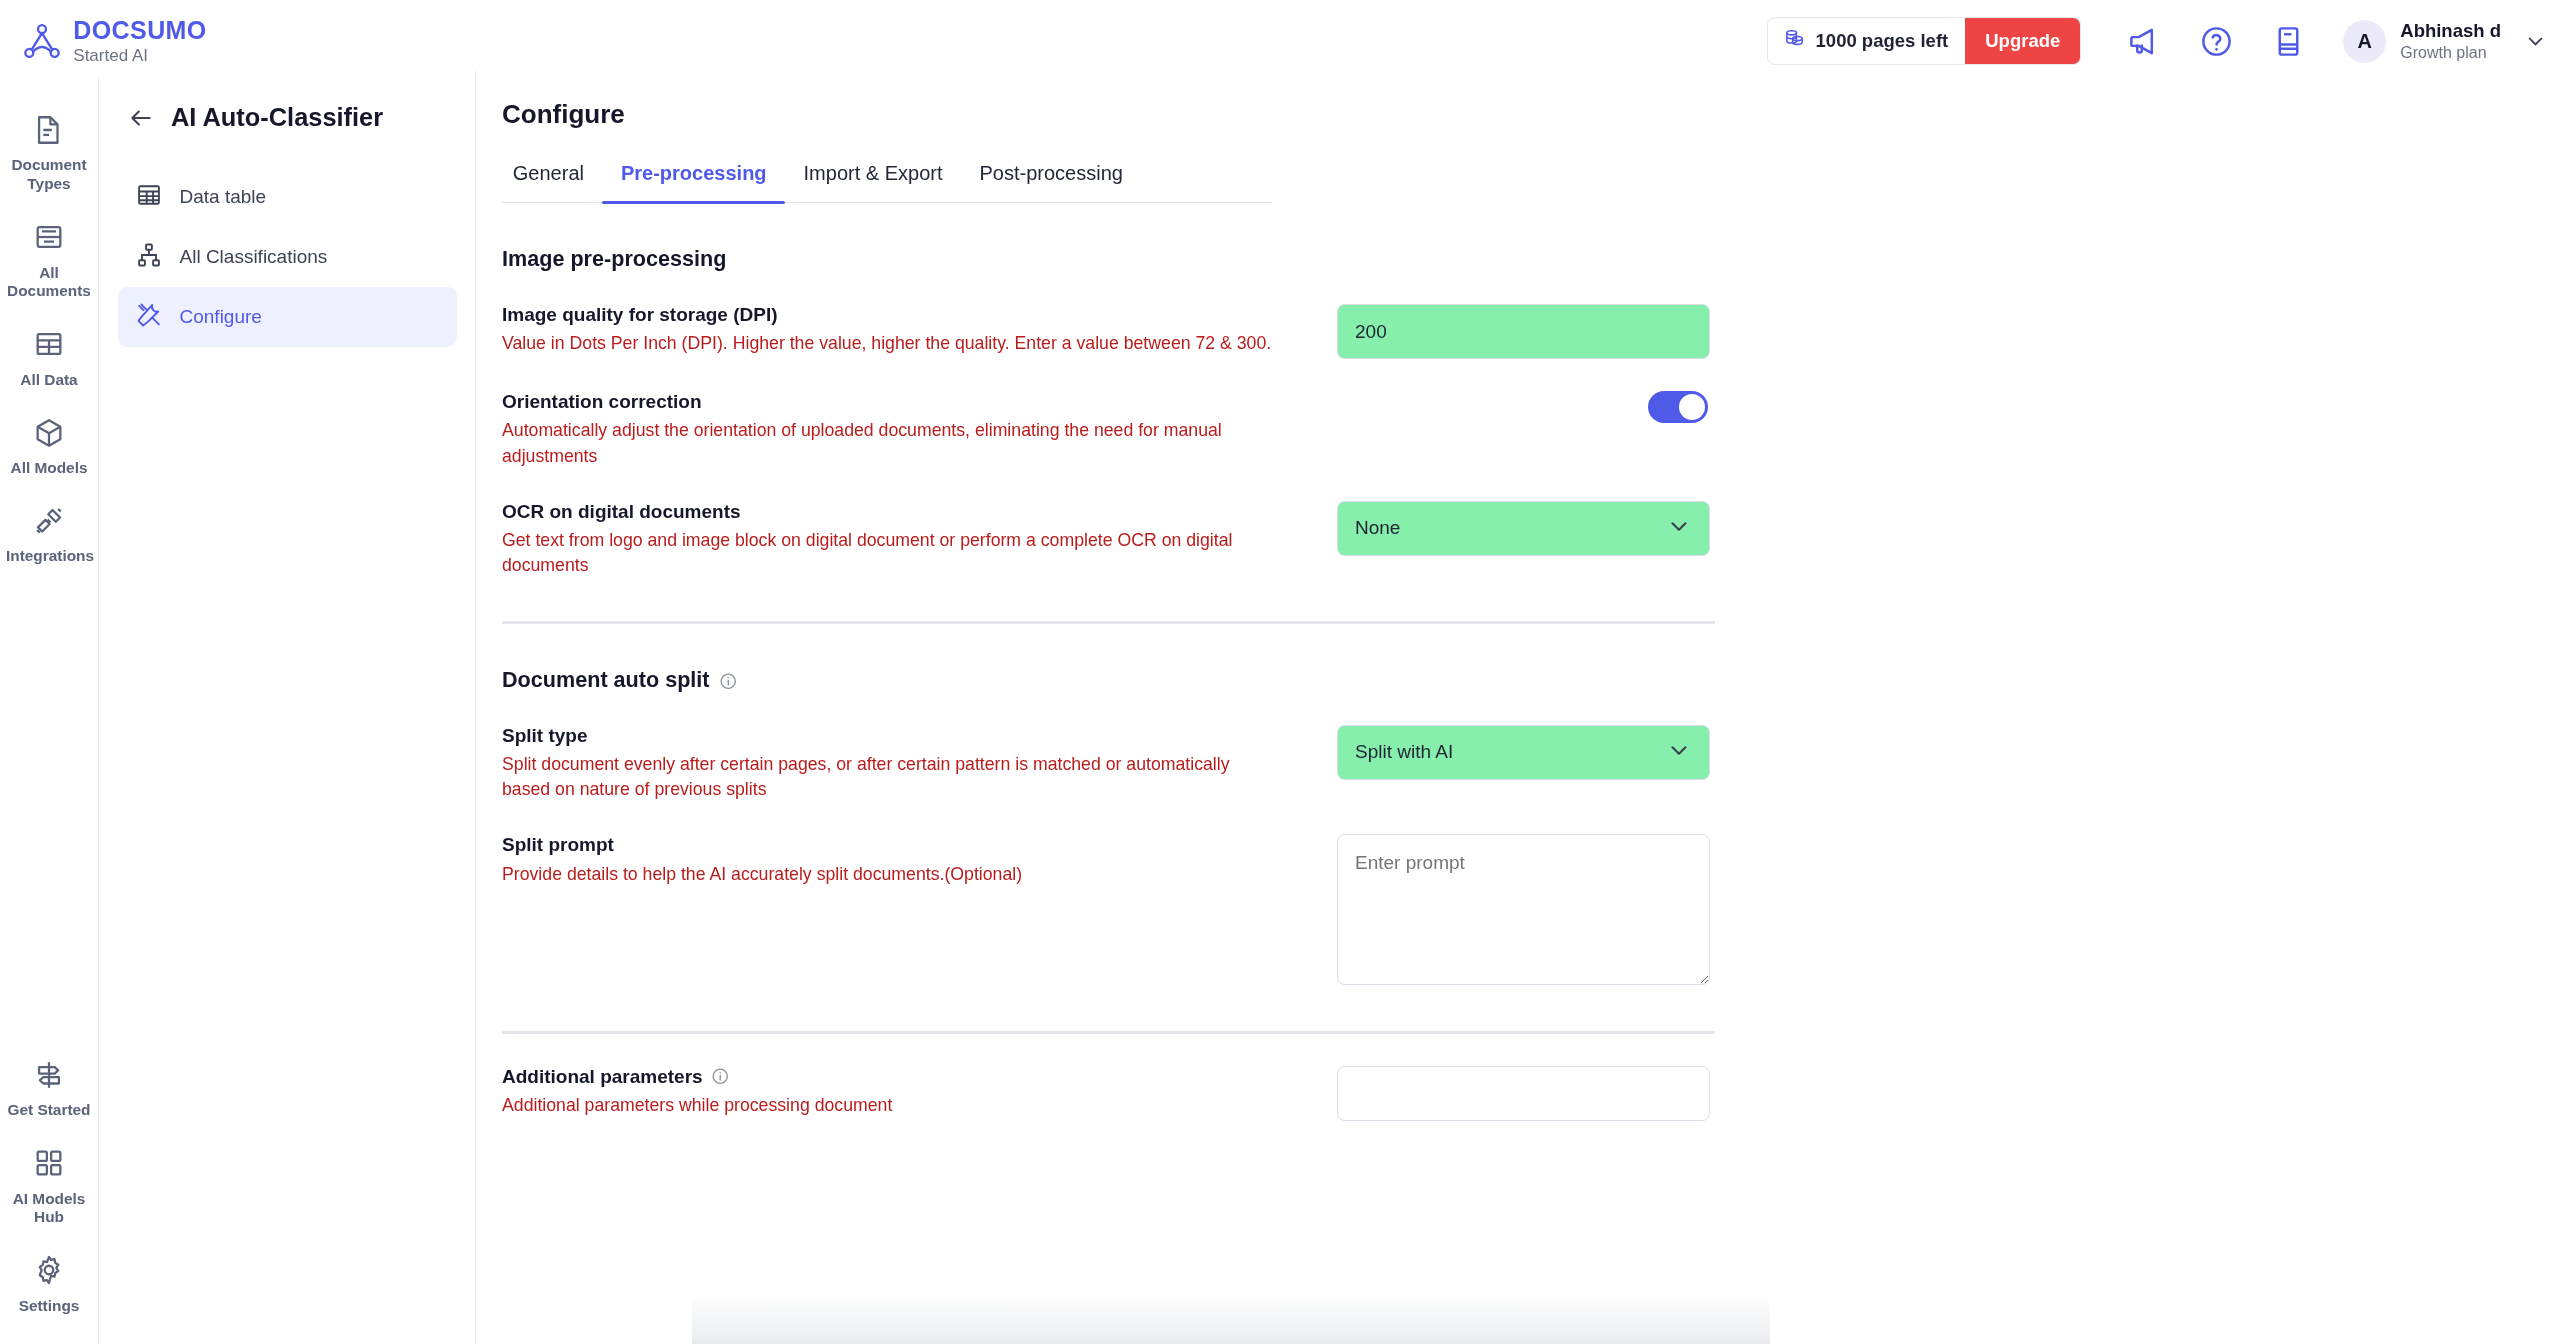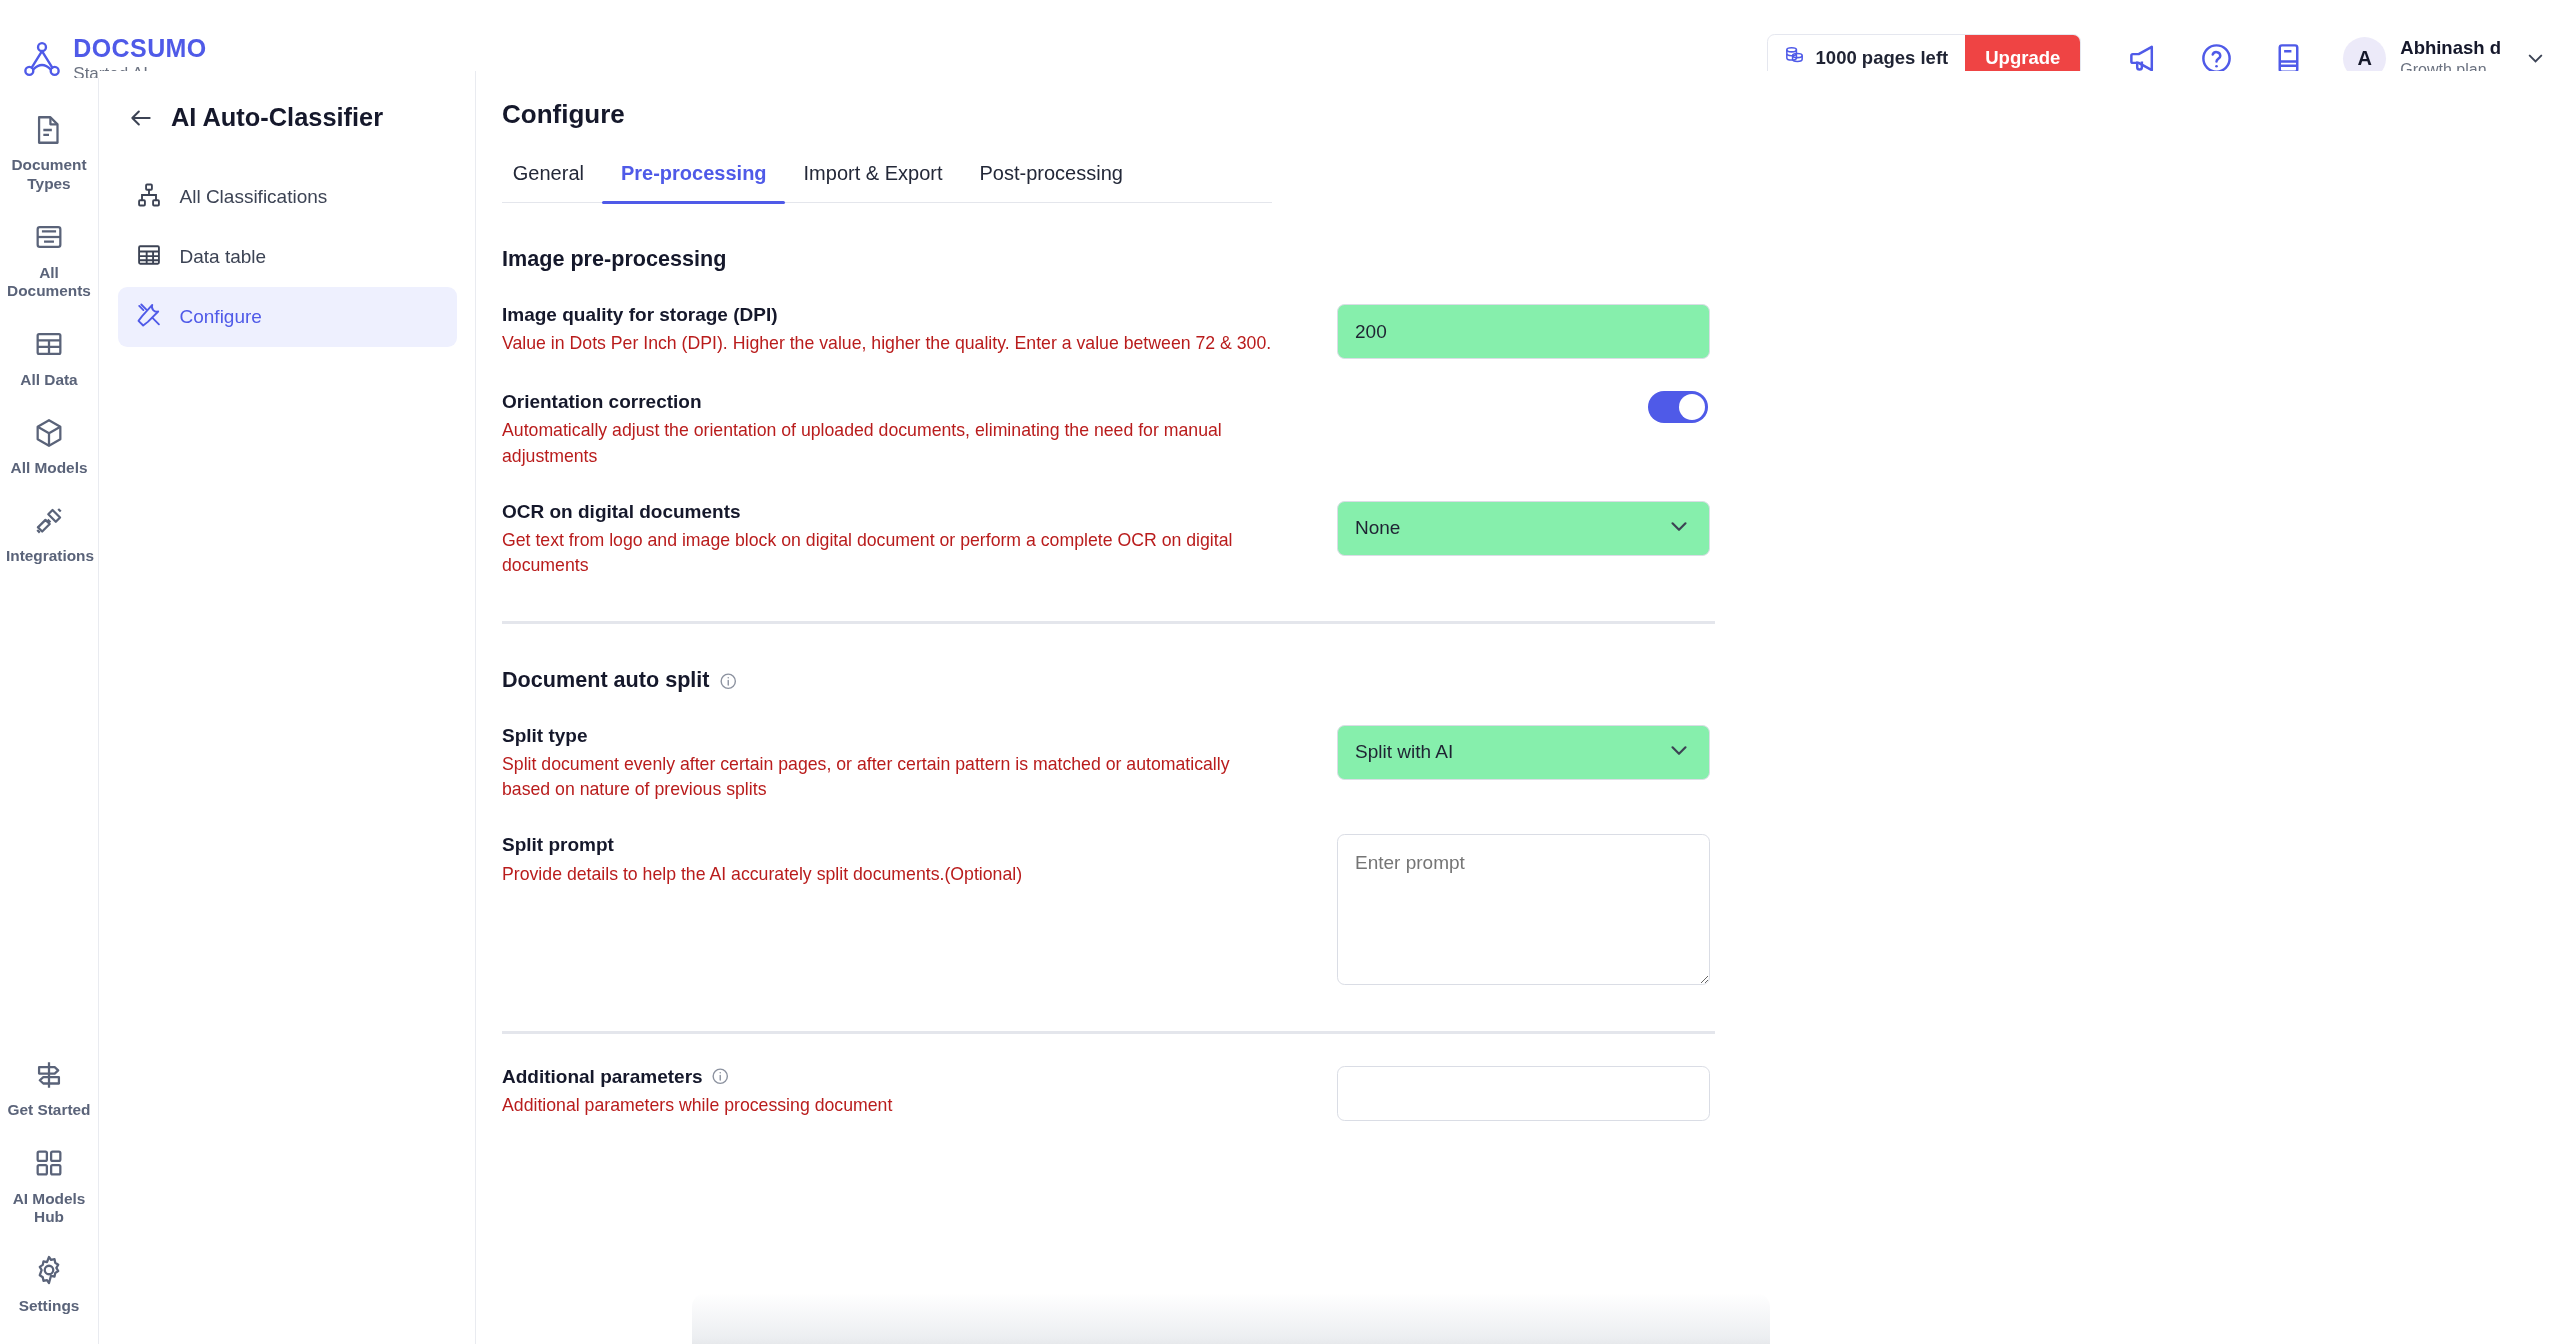--- a/index.html
+++ b/index.html
@@ -10,21 +10,21 @@
     color: #1f2333;
     overflow: hidden;
   }
 
   
   .topbar {
     position: absolute; top: 0; left: 0;
     width: 2576px; height: 83px;
     background: #fff;
     border-bottom: 1.5px solid #e9ebf0;
-    display: flex; align-items: flex-end; justify-content: space-between;
+    display: flex; align-items: center; justify-content: space-between;
   }
   .brand { display: flex; align-items: center; gap: 12.3px; padding-left: 23px; }
   .brand-logo { width: 38px; height: 38px; }
   .brand-text { display: flex; flex-direction: column; line-height: 1; }
   .brand-name {
     font-size: 25px; font-weight: 700; color: #4f5ae8; letter-spacing: 0.4px;
   }
   .brand-sub { font-size: 17px; color: #6b7280; margin-top: 3.8px; }
 
   .header-right { display: flex; align-items: center; gap: 0; padding-right: 29px; }
@@ -345,36 +345,36 @@
       <svg viewBox="0 0 24 24" fill="none" stroke="#3c4354" stroke-width="1.9" stroke-linecap="round" stroke-linejoin="round">
         <path d="M20 12H4M10 6l-6 6 6 6"></path>
       </svg>
     </span>
     <span class="subnav-title">AI Auto-Classifier</span>
   </div>
   <div class="subnav-list">
     <div class="subnav-item">
       <span>
         <svg viewBox="0 0 24 24" fill="none" stroke="currentColor" stroke-width="1.6">
+          <rect x="3.5" y="4.5" width="17" height="15" rx="1"></rect>
+          <path d="M3.5 9h17M3.5 13h17M3.5 16.5h17M10 9v10.5M15.5 9v10.5"></path>
+        </svg>
+      </span>
+      <span>Data table</span>
+    </div>
+    <div class="subnav-item">
+      <span>
+        <svg viewBox="0 0 24 24" fill="none" stroke="currentColor" stroke-width="1.6">
           <rect x="9.5" y="3" width="5" height="4.5" rx="0.8"></rect>
           <rect x="3.5" y="16.5" width="5" height="4.5" rx="0.8"></rect>
           <rect x="15.5" y="16.5" width="5" height="4.5" rx="0.8"></rect>
           <path d="M12 7.5v4.5M6 16.5V12h12v4.5"></path>
         </svg>
       </span>
       <span>All Classifications</span>
-    </div>
-    <div class="subnav-item">
-      <span>
-        <svg viewBox="0 0 24 24" fill="none" stroke="currentColor" stroke-width="1.6">
-          <rect x="3.5" y="4.5" width="17" height="15" rx="1"></rect>
-          <path d="M3.5 9h17M3.5 13h17M3.5 16.5h17M10 9v10.5M15.5 9v10.5"></path>
-        </svg>
-      </span>
-      <span>Data table</span>
     </div>
     <div class="subnav-item active">
       <span>
         <svg viewBox="0 0 24 24" fill="none" stroke="currentColor" stroke-width="1.6" stroke-linejoin="round" stroke-linecap="round">
           <path d="M14.8 3.4a4.2 4.2 0 0 0 5.1 5.6L11 17.9 7 21l-4-4 3.1-4z"></path>
           <path d="M3.6 4.2l3.6 3.6M5.4 3l4.2 4.2"></path>
           <path d="M15 14.5L20.5 20"></path>
         </svg>
       </span>
       <span>Configure</span>

